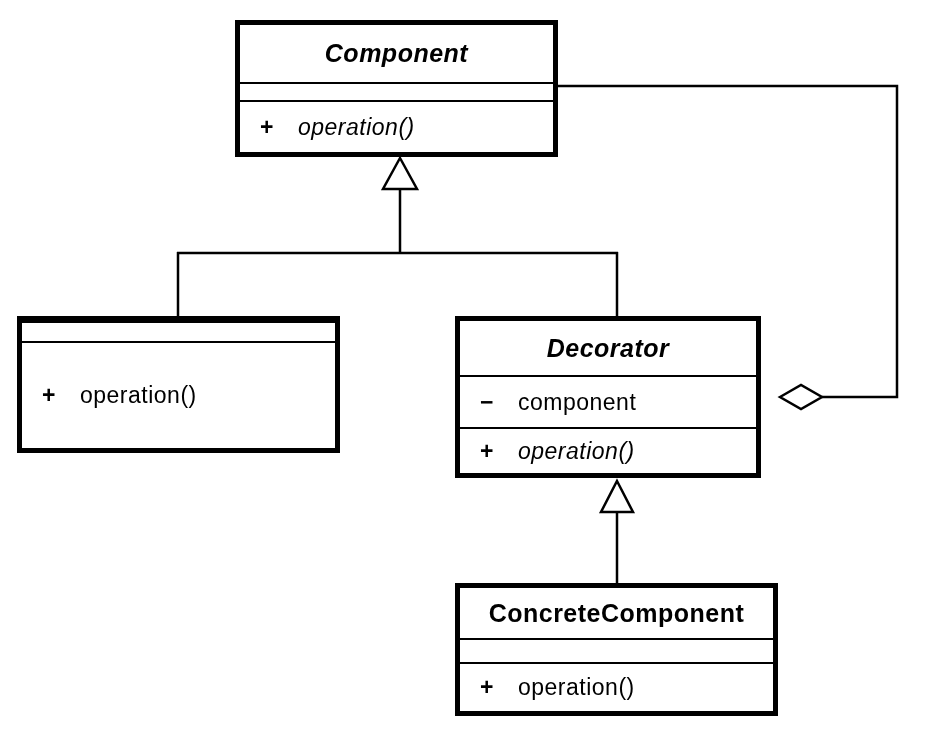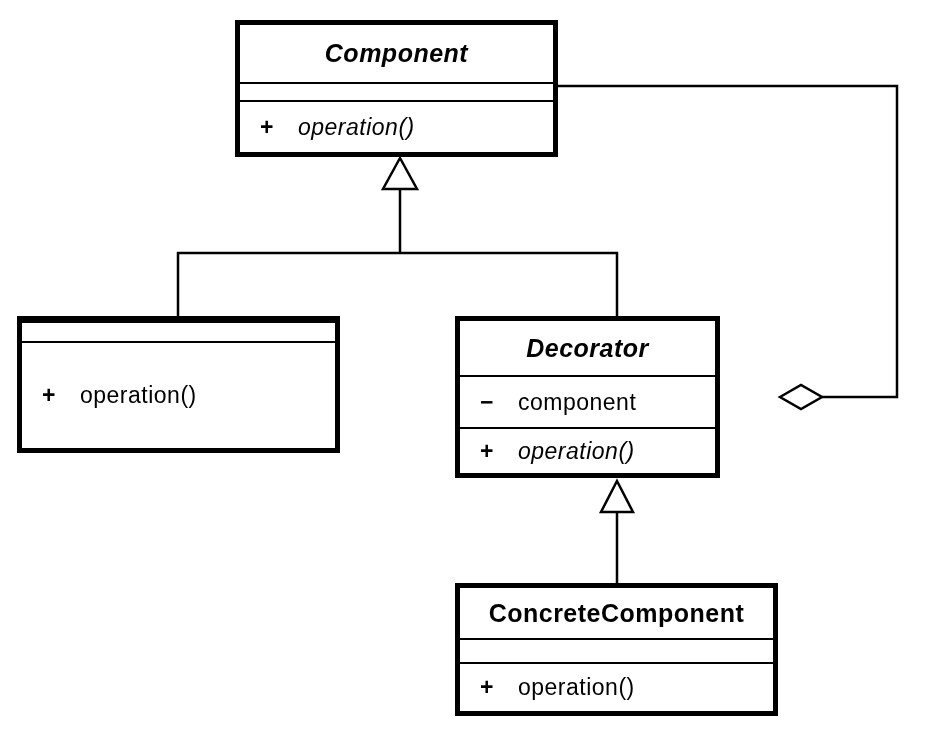--- a/index.html
+++ b/index.html
@@ -107,21 +107,21 @@
   <div class="uml-class" style="left:17px; top:316px; width:323px; height:137px;">
     <div class="compartment" style="height:20px;"></div>
     <div class="compartment last">
       <div class="member">
         <span class="vis">+</span>
         <span class="mname">operation()</span>
       </div>
     </div>
   </div>
 
-  <div class="uml-class" style="left:455px; top:316px; width:265px; height:162px;">
+  <div class="uml-class" style="left:455px; top:316px; width:306px; height:162px;">
     <div class="uml-title abstract" style="height:54px;">Decorator</div>
     <div class="compartment" style="height:52px;">
       <div class="member">
         <span class="vis">−</span>
         <span class="mname">component</span>
       </div>
     </div>
     <div class="compartment last">
       <div class="member">
         <span class="vis">+</span>

